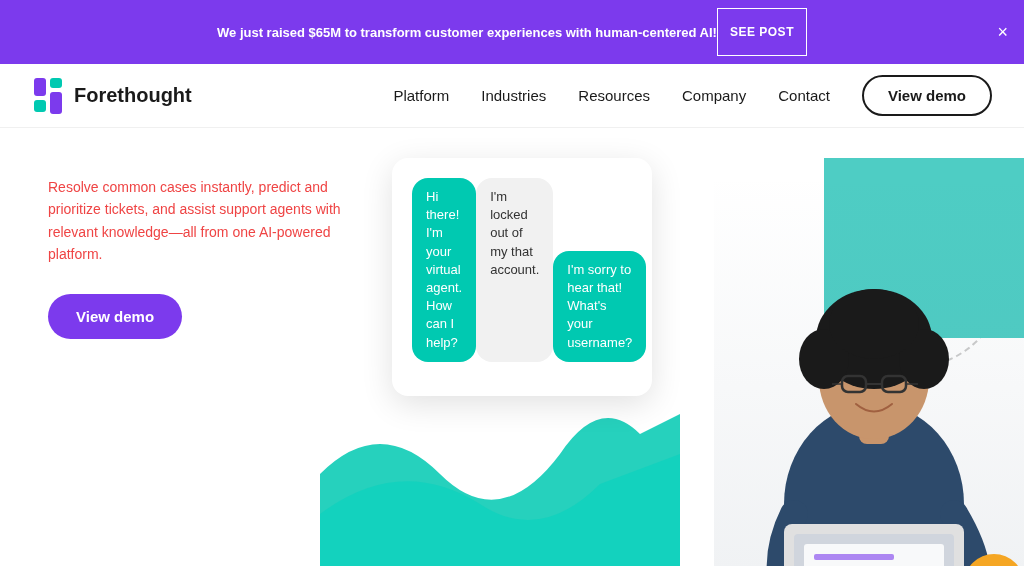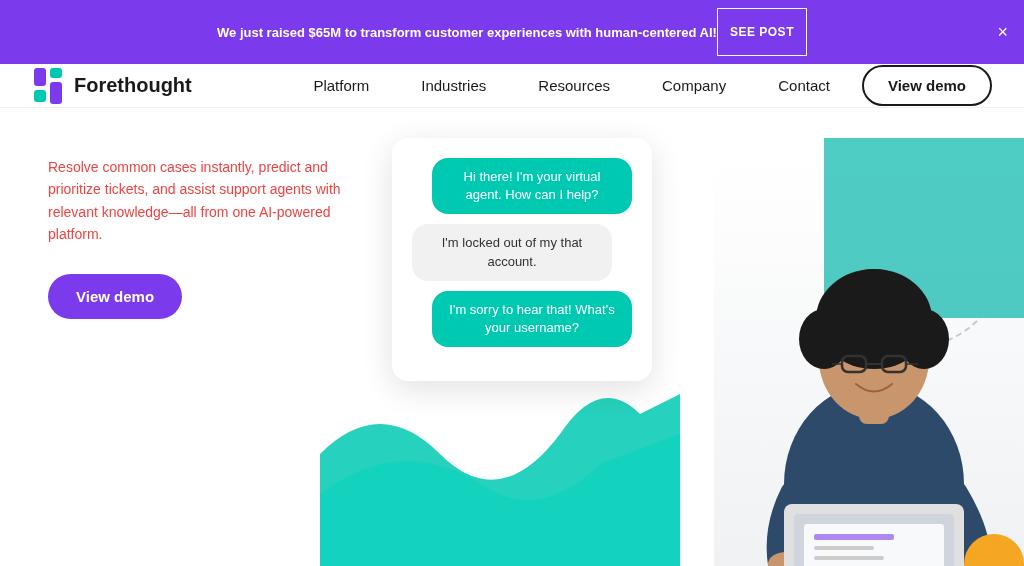--- a/index.html
+++ b/index.html
@@ -38,42 +38,42 @@
       font-size: 18px;
       cursor: pointer;
       line-height: 1;
     }
 
     
     #navbar {
       display: flex;
       align-items: center;
       padding: 0 32px;
-      height: 44px;
+      height: 64px;
       border-bottom: 1px solid #f0f0f0;
       background: #fff;
     }
     #logo {
       display: flex;
       align-items: center;
       gap: 10px;
       text-decoration: none;
       color: #1a1a1a;
       font-size: 20px;
       font-weight: 700;
       margin-right: auto;
     }
     #logo-icon {
       width: 32px;
       height: 40px;
     }
     #nav-links {
       display: flex;
       align-items: center;
-      gap: 52px;
+      gap: 32px;
       list-style: none;
     }
     #nav-links li a {
       text-decoration: none;
       color: #1a1a1a;
       font-size: 15px;
       font-weight: 500;
     }
     #view-demo-btn {
       margin-left: 32px;
@@ -174,22 +174,21 @@
       color: #fff;
       align-self: flex-end;
       margin-left: auto;
     }
     .chat-bubble.user {
       background: #f1f1f1;
       color: #333;
     }
     .chat-messages {
       display: flex;
-      flex-direction: column;
-      text-align: center;
+      flex-direction: row;
     }
 
     
     #hero-right {
       width: 360px;
       position: relative;
       flex-shrink: 0;
       overflow: hidden;
     }
 

